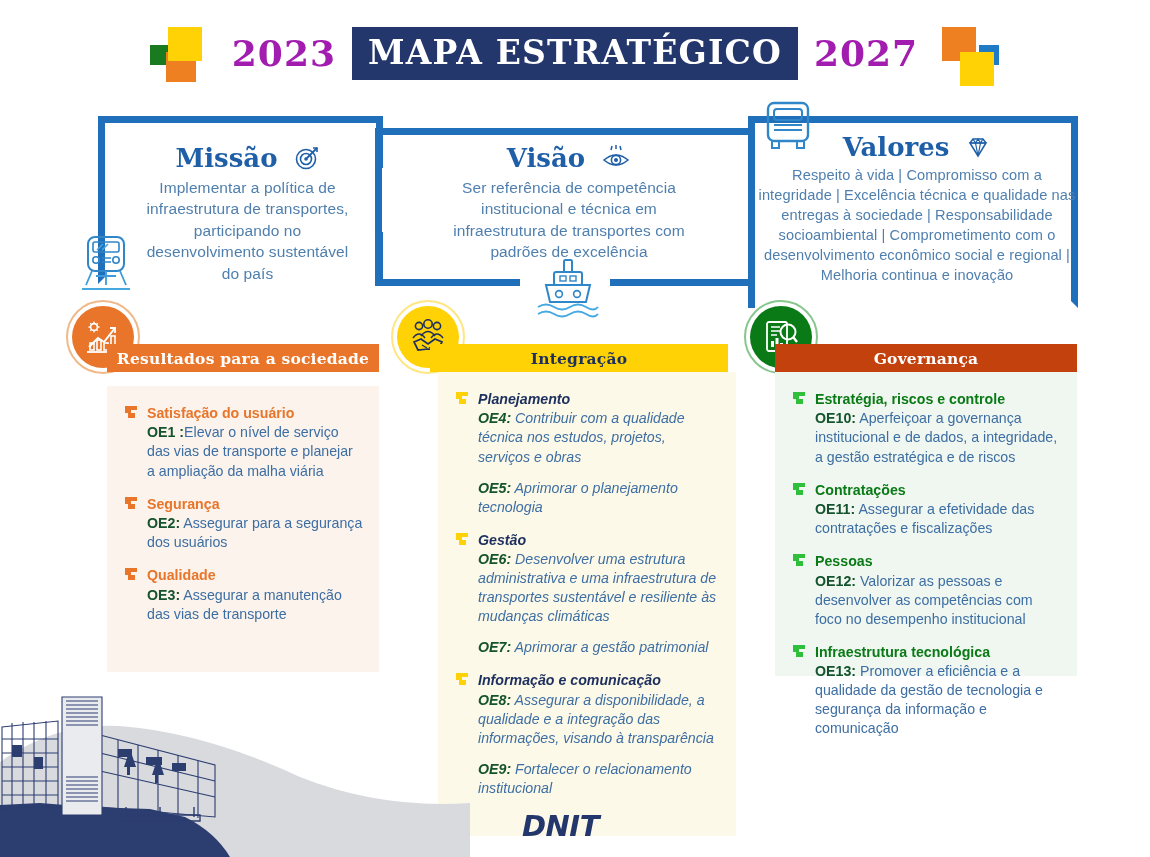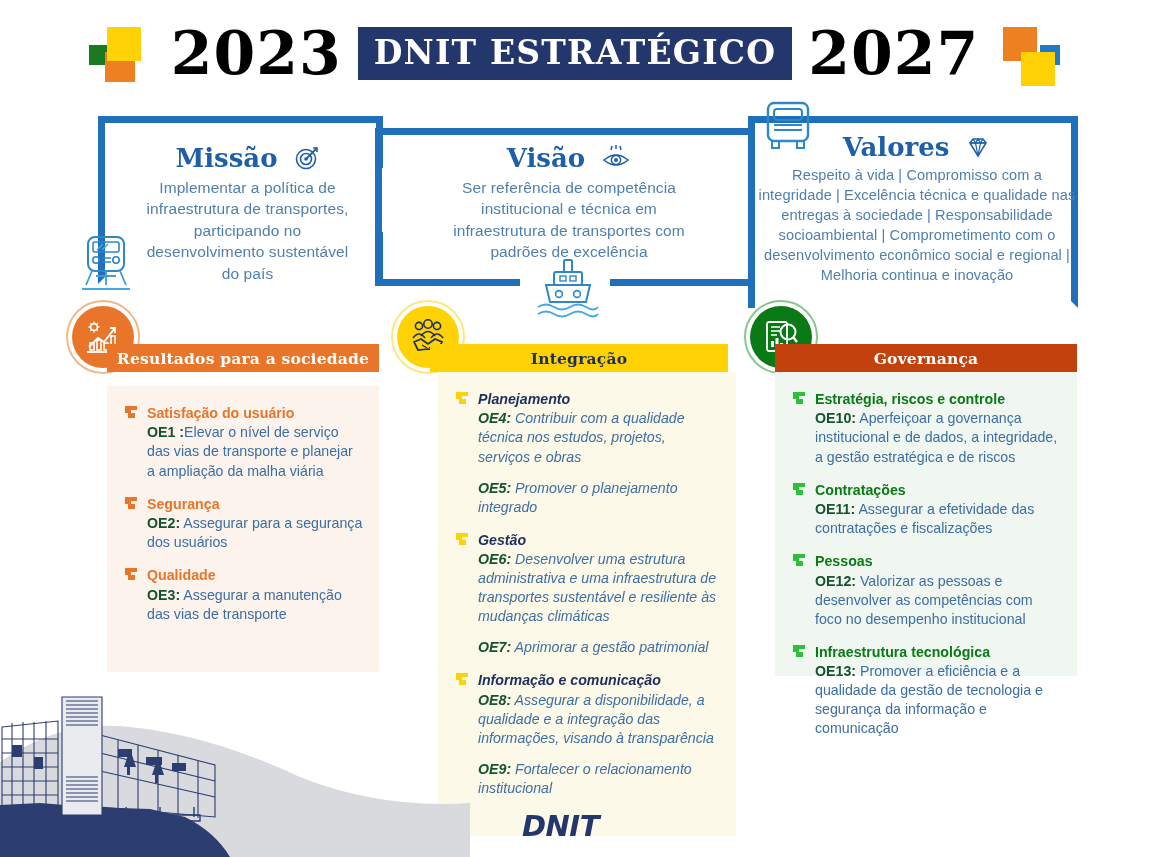--- a/index.html
+++ b/index.html
@@ -24,21 +24,21 @@
   .sq-l-green  { left: 6px;  top: 24px; width: 20px; height: 20px; background: #1a7a1f; }
   .sq-l-yellow { left: 24px; top: 6px;  width: 34px; height: 34px; background: #ffd205; }
   .sq-l-orange { left: 22px; top: 31px; width: 30px; height: 30px; background: #ef8022; }
   
   .sq-r-orange { left: 8px;  top: 6px;  width: 34px; height: 34px; background: #ef8022; }
   .sq-r-blue   { left: 45px; top: 24px; width: 20px; height: 20px; background: #1f7cc4; }
   .sq-r-yellow { left: 26px; top: 31px; width: 34px; height: 34px; background: #ffd205; }
 
   .year {
     font-family: "DejaVu Serif", serif;
-    font-weight: bold; font-size: 60px; color: #000000;
+    font-weight: bold; font-size: 36px; color: #a21caf;
     letter-spacing: 1px; line-height: 1;
   }
   .map-title-box {
     background: #23376d; padding: 9px 16px 11px 16px;
   }
   .map-title {
     font-family: "DejaVu Serif", serif;
     font-weight: bold; font-size: 33px; color: #ffffff;
     letter-spacing: 1.2px; line-height: 1; white-space: nowrap;
   }
@@ -155,21 +155,21 @@
     <div class="hdr-inner">
       <div class="sq-group">
         <div class="sq sq-l-green"></div>
         <div class="sq sq-l-orange"></div>
         <div class="sq sq-l-yellow"></div>
       </div>
 
       <div class="year">2023</div>
 
       <div class="map-title-box">
-        <div class="map-title">DNIT ESTRATÉGICO</div>
+        <div class="map-title">MAPA ESTRATÉGICO</div>
       </div>
 
       <div class="year">2027</div>
 
       <div class="sq-group">
         <div class="sq sq-r-orange"></div>
         <div class="sq sq-r-blue"></div>
         <div class="sq sq-r-yellow"></div>
       </div>
     </div>
@@ -324,21 +324,21 @@
     </div>
     <div class="col-body">
         <div class="grp">
           <span class="bullet">
             <i class="b-a"></i>
             <i class="b-b"></i>
             <i class="b-c"></i>
           </span>
           <div class="grp-title">Planejamento</div>
           <div class="oe"><b>OE4:</b><span> Contribuir com a qualidade técnica nos estudos, projetos, serviços e obras</span></div>
-          <div class="oe"><b>OE5:</b><span> Promover o planejamento integrado</span></div>
+          <div class="oe"><b>OE5:</b><span> Aprimorar o planejamento tecnologia</span></div>
         </div>
         <div class="grp">
           <span class="bullet">
             <i class="b-a"></i>
             <i class="b-b"></i>
             <i class="b-c"></i>
           </span>
           <div class="grp-title">Gestão</div>
           <div class="oe"><b>OE6:</b><span> Desenvolver uma estrutura administrativa e uma infraestrutura de transportes sustentável e resiliente às mudanças climáticas</span></div>
           <div class="oe"><b>OE7:</b><span> Aprimorar a gestão patrimonial</span></div>

